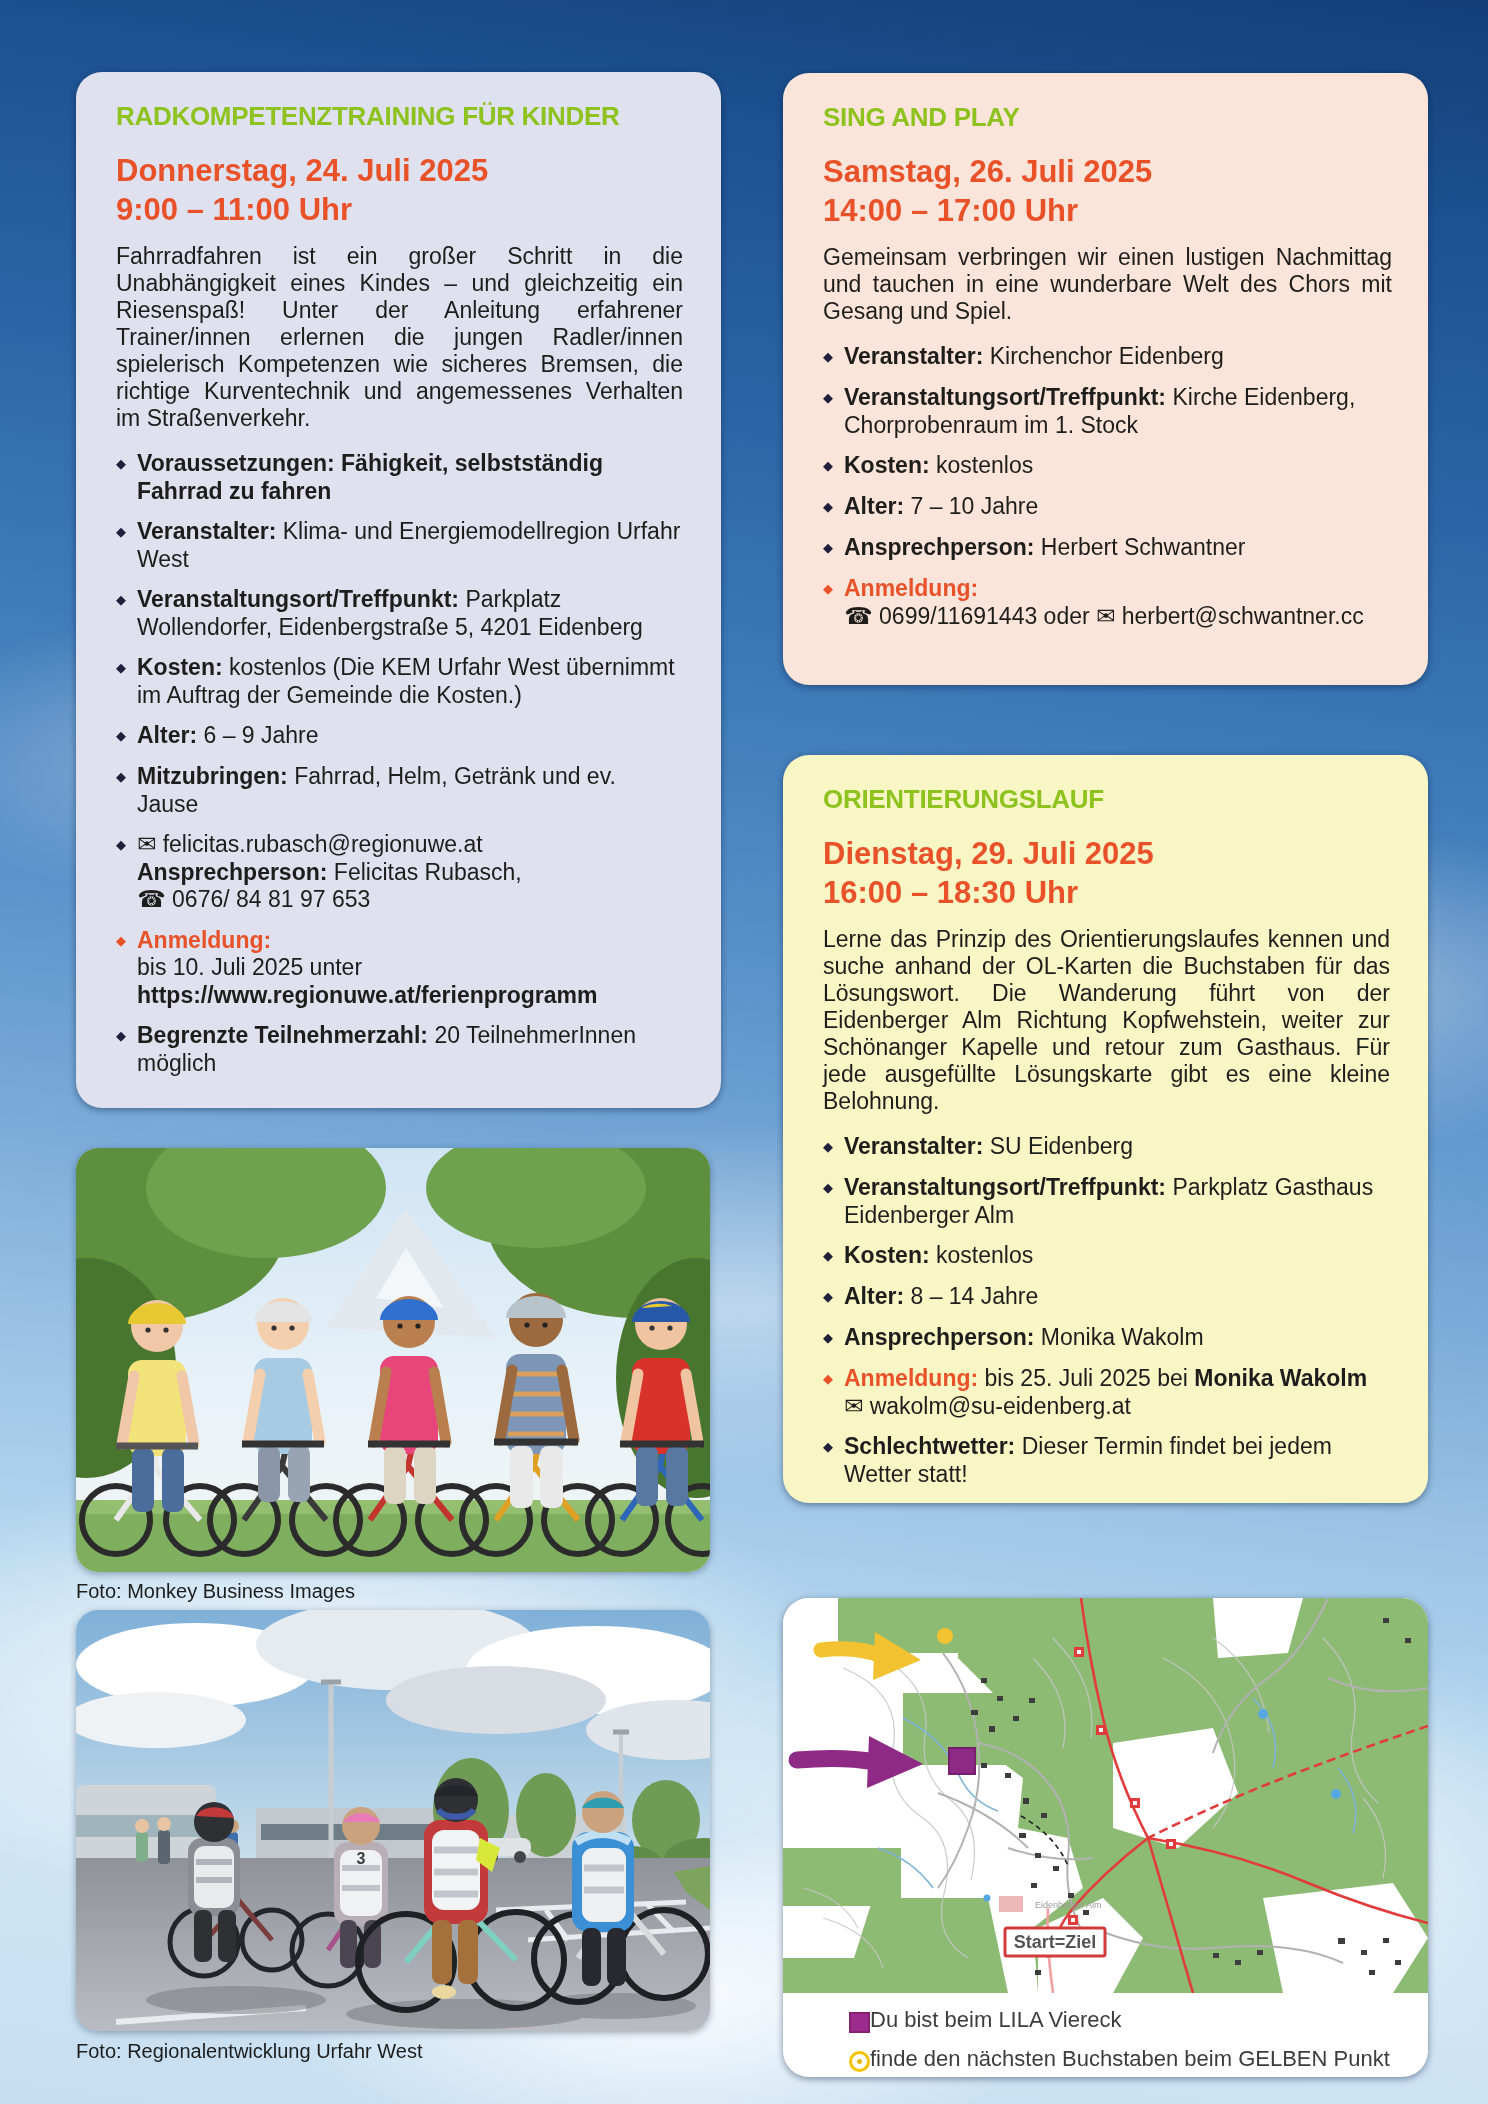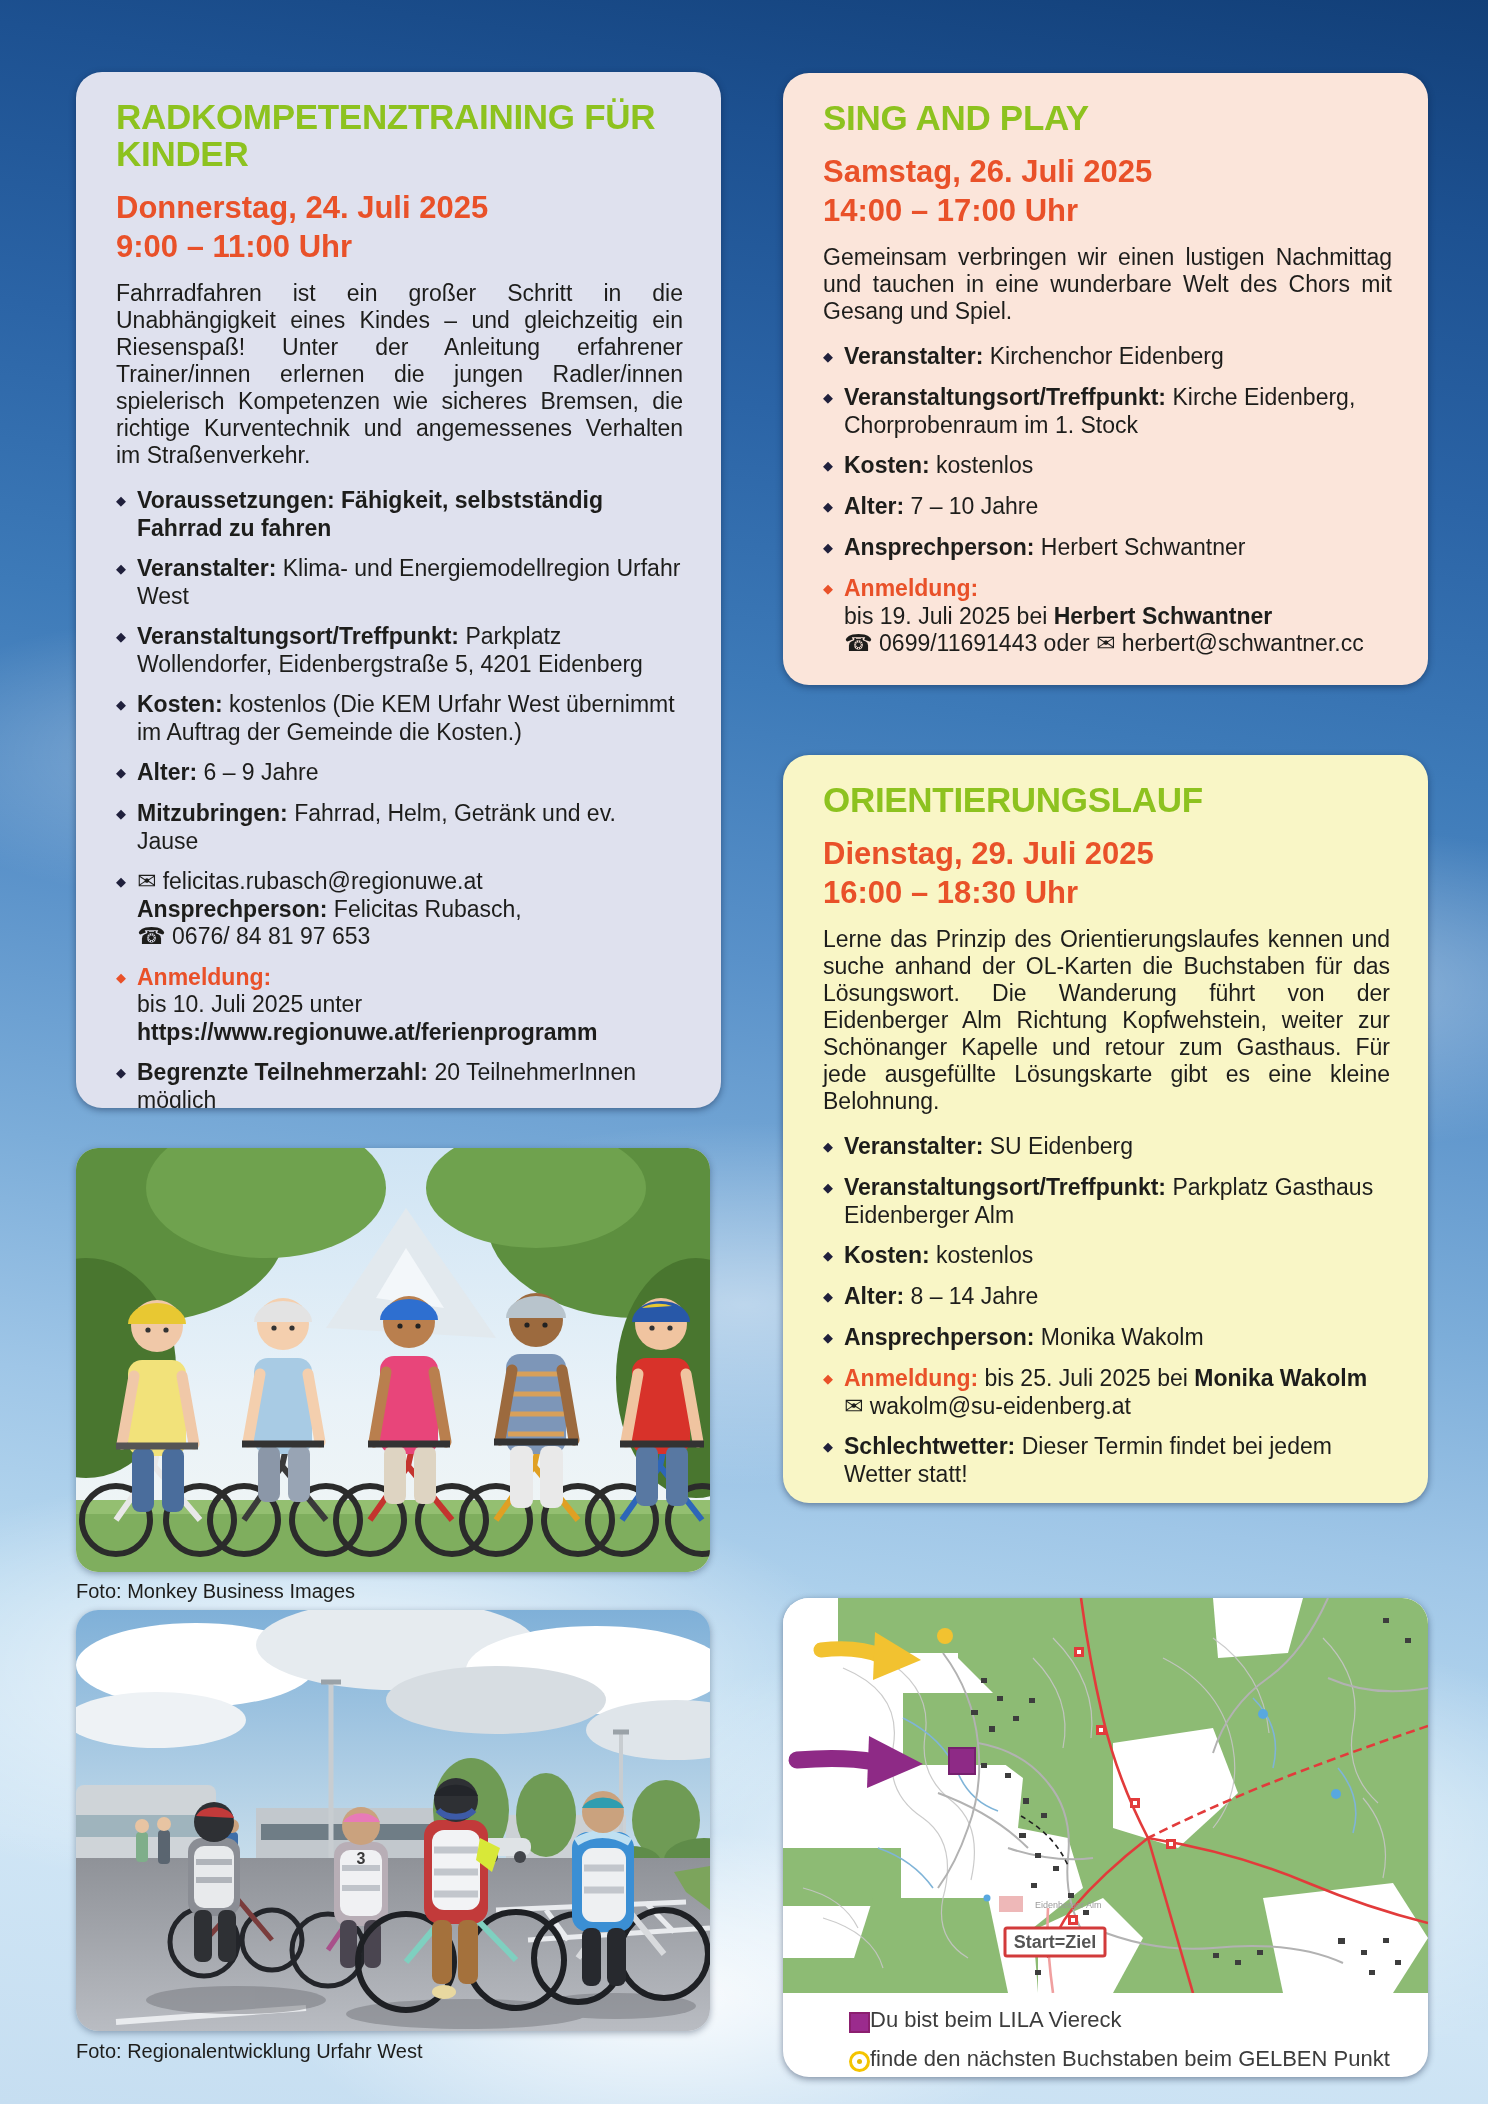--- a/index.html
+++ b/index.html
@@ -18,21 +18,21 @@
   .card{position:absolute;border-radius:26px;box-sizing:border-box;overflow:hidden;
         box-shadow:0 2px 7px rgba(8,25,55,.45);}
   .card-lavender{background:#dfe1ee;}
   .card-peach{background:#fbe5da;}
   .card-yellow{background:#f9f6c6;}
   .card-white{background:#ffffff;}
   .card-rad{left:76px;top:72px;width:645px;height:1036px;padding:26px 38px 18px 40px;}
   .card-sing{left:783px;top:73px;width:645px;height:612px;padding:26px 36px 18px 40px;}
   .card-ol{left:783px;top:755px;width:645px;height:748px;padding:26px 38px 18px 40px;}
   .card-map{left:783px;top:1598px;width:645px;height:479px;padding:0;}
-  .title{font-size:35px;line-height:37px;font-weight:bold;color:#8dc21f;letter-spacing:-.3px;margin:0;}
+  .title{font-size:26px;line-height:37px;font-weight:bold;color:#8dc21f;letter-spacing:-.3px;margin:0;}
   .date{margin:16px 0 0 0;font-size:31px;line-height:39px;font-weight:bold;color:#e95129;}
   .date span{display:block;}
   .intro{margin:14px 0 0 0;font-size:23px;line-height:27px;text-align:justify;}
   ul.bullets{list-style:none;margin:18px 0 0 0;padding:0;}
   ul.bullets li{display:flex;gap:11px;margin-top:13px;font-size:23px;line-height:27.5px;}
   .dm{flex:0 0 auto;font-size:13px;line-height:28px;color:#20203c;}
   .dm.org{color:#e95129;}
   .bt{flex:1;}
   .ln{display:block;}
   b{font-weight:bold;}
@@ -366,21 +366,20 @@
         <span class="bt"><b>Alter:</b> <span>7 – 10 Jahre</span></span>
       </li>
       <li>
         <span class="dm">◆</span>
         <span class="bt"><b>Ansprechperson:</b> <span>Herbert Schwantner</span></span>
       </li>
       <li>
         <span class="dm org">◆</span>
         <span class="bt">
           <span class="ln lbl-orange">Anmeldung:</span>
-          <span class="ln"><span>bis 19. Juli 2025 bei </span><b>Herbert Schwantner</b></span>
           <span class="ln"><span>☎</span> <span>0699/11691443</span><span> oder </span><span>✉</span> <span>herbert@schwantner.cc</span></span>
         </span>
       </li>
     </ul>
   </section>
 
   <section class="card card-yellow card-ol">
     <h2 class="title">ORIENTIERUNGSLAUF</h2>
     <p class="date">
       <span>Dienstag, 29. Juli 2025</span>

